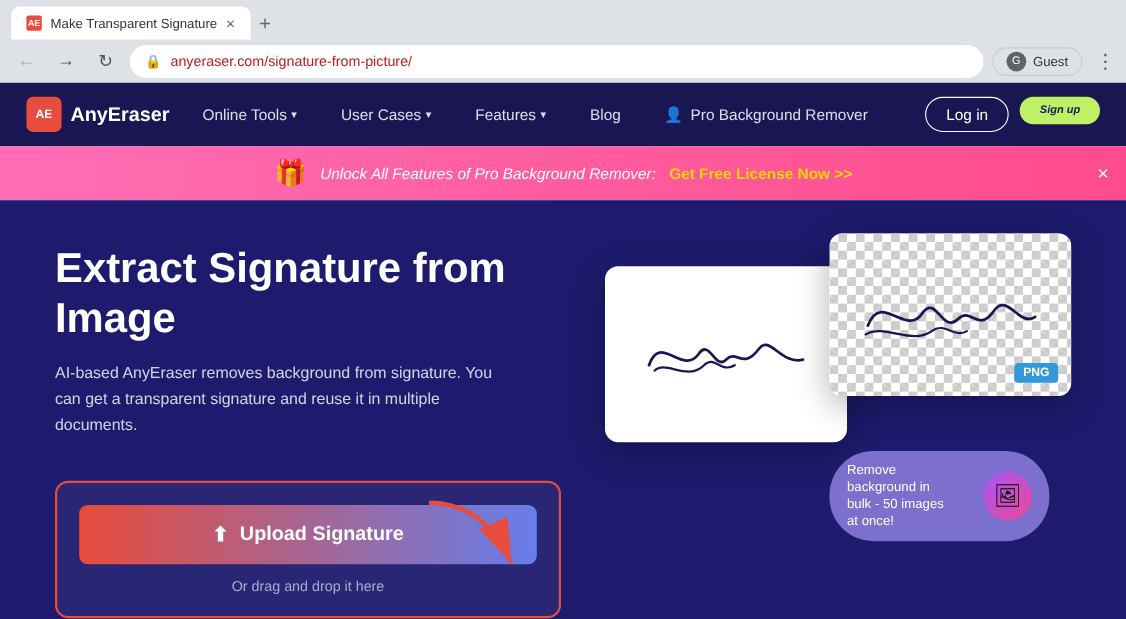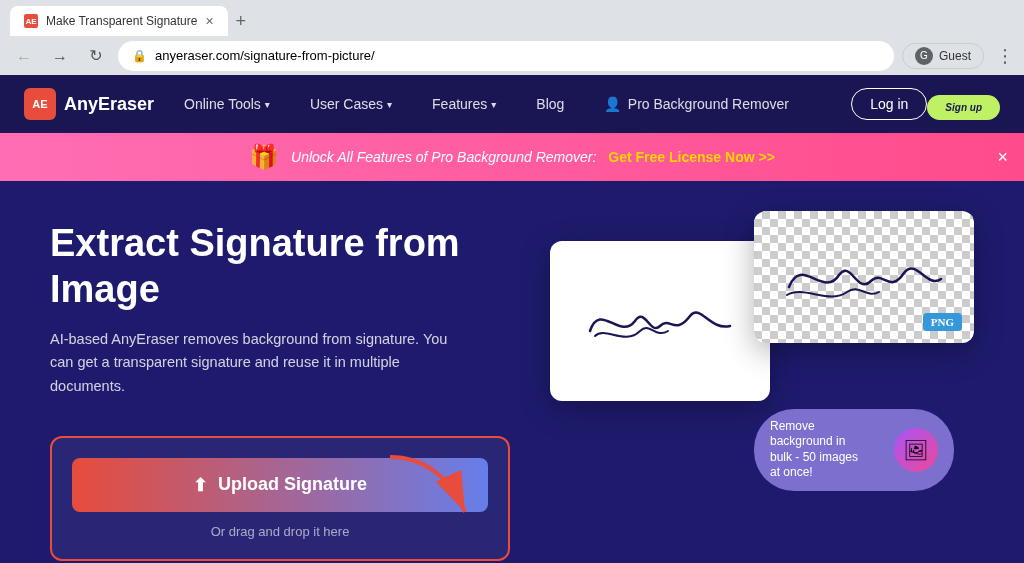--- a/index.html
+++ b/index.html
@@ -10,39 +10,39 @@
     .browser-tabs { display: flex; align-items: flex-end; padding: 6px 0 0 10px; height: 36px; }
     .browser-tab { background: white; border-radius: 8px 8px 0 0; padding: 6px 14px; font-size: 12px; display: flex; align-items: center; gap: 8px; min-width: 180px; height: 30px; color: #333; }
     .browser-tab .tab-favicon { width: 14px; height: 14px; background: #e74c3c; border-radius: 2px; display: flex; align-items: center; justify-content: center; font-size: 8px; color: white; font-weight: bold; flex-shrink: 0; }
     .browser-tab .tab-close { margin-left: auto; color: #666; font-size: 14px; cursor: pointer; }
     .tab-new { background: none; border: none; color: #666; font-size: 18px; padding: 0 8px; cursor: pointer; align-self: center; }
     .browser-controls { display: flex; align-items: center; padding: 4px 10px; gap: 8px; height: 39px; }
     .nav-btn { background: none; border: none; color: #555; font-size: 16px; cursor: pointer; width: 28px; height: 28px; display: flex; align-items: center; justify-content: center; border-radius: 50%; }
     .nav-btn.disabled { color: #aaa; cursor: default; }
     .address-bar { flex: 1; background: white; border-radius: 20px; padding: 5px 14px; font-size: 13px; color: #333; display: flex; align-items: center; gap: 8px; height: 30px; }
     .address-bar .lock-icon { color: #555; font-size: 12px; }
-    .address-bar .url { color: #000000; font-size: 13px; }
+    .address-bar .url { color: #b91c1c; font-size: 13px; }
     .browser-menu { color: #555; font-size: 18px; cursor: pointer; margin-left: 4px; }
     .profile-btn { background: none; border: 1px solid #ccc; border-radius: 20px; padding: 3px 12px; font-size: 12px; color: #333; cursor: pointer; display: flex; align-items: center; gap: 6px; }
     .profile-icon { width: 18px; height: 18px; border-radius: 50%; background: #5f6368; display: flex; align-items: center; justify-content: center; color: white; font-size: 10px; }
 
     
     .website { height: 488px; overflow: hidden; }
 
     
     .site-nav { background: #1a1654; height: 58px; display: flex; align-items: center; padding: 0 24px; gap: 0; }
     .logo-area { display: flex; align-items: center; gap: 8px; margin-right: 20px; }
     .logo-box { background: #e74c3c; width: 32px; height: 32px; border-radius: 6px; display: flex; align-items: center; justify-content: center; font-size: 11px; font-weight: bold; color: white; }
     .logo-text { font-size: 18px; font-weight: 700; color: white; }
     .nav-links { display: flex; align-items: center; gap: 20px; flex: 1; }
     .nav-link { color: rgba(255,255,255,0.85); font-size: 14px; padding: 6px 10px; cursor: pointer; display: flex; align-items: center; gap: 4px; white-space: nowrap; }
     .nav-link .chevron { font-size: 10px; }
     .nav-pro { color: rgba(255,255,255,0.85); font-size: 14px; display: flex; align-items: center; gap: 6px; cursor: pointer; padding: 6px 10px; }
     .nav-pro .pro-icon { color: #ff6b6b; font-size: 14px; }
-    .nav-actions { display: flex; align-items: flex-end; }
+    .nav-actions { display: flex; gap: 10px; align-items: flex-start; }
     .btn-login { background: transparent; border: 1.5px solid white; color: white; padding: 7px 18px; border-radius: 20px; font-size: 14px; cursor: pointer; font-weight: 500; }
     .btn-signup { background: #bef264; border: none; color: #1a1654; padding: 7px 18px; border-radius: 20px; font-size: 10px; cursor: pointer; font-weight: 600; font-style: italic; }
 
     
     .promo-banner { background: linear-gradient(90deg, #ff6eb4, #ff4b8b); padding: 10px 20px; display: flex; align-items: center; justify-content: center; gap: 12px; position: relative; }
     .banner-gift { font-size: 24px; }
     .banner-text { font-size: 14px; color: white; font-weight: 500; font-style: italic; }
     .banner-cta { color: #ffd700; font-weight: 600; font-size: 14px; cursor: pointer; }
     .banner-close { position: absolute; right: 16px; top: 50%; transform: translateY(-50%); color: white; font-size: 18px; cursor: pointer; background: none; border: none; }
 
@@ -55,21 +55,21 @@
     .upload-btn { background: linear-gradient(90deg, #e74c3c, #667eea); border: none; border-radius: 8px; color: white; font-size: 18px; font-weight: 600; padding: 16px 40px; width: 100%; cursor: pointer; display: flex; align-items: center; justify-content: center; gap: 10px; }
     .upload-btn .upload-icon { font-size: 18px; }
     .drag-drop-text { text-align: center; color: rgba(255,255,255,0.6); font-size: 13px; margin-top: 12px; }
 
     
     .arrow-container { position: absolute; bottom: 60px; left: 380px; }
 
     
     .hero-right { flex: 1; position: relative; height: 300px; margin-top: -10px; }
     .signature-card-1 { position: absolute; left: 0; top: 30px; width: 220px; height: 160px; background: white; border-radius: 12px; box-shadow: 0 8px 30px rgba(0,0,0,0.3); display: flex; align-items: center; justify-content: center; overflow: hidden; }
-    .signature-card-2 { position: absolute; right: 0; top: 0; width: 220px; height: 132px; border-radius: 12px; box-shadow: 0 8px 30px rgba(0,0,0,0.3); overflow: hidden; font-family: Liberation Serif, serif; }
+    .signature-card-2 { position: absolute; right: 0; top: 0; width: 220px; height: 148px; border-radius: 12px; box-shadow: 0 8px 30px rgba(0,0,0,0.3); overflow: hidden; }
     .checker-bg { width: 100%; height: 100%; background-image: linear-gradient(45deg, #ccc 25%, transparent 25%), linear-gradient(-45deg, #ccc 25%, transparent 25%), linear-gradient(45deg, transparent 75%, #ccc 75%), linear-gradient(-45deg, transparent 75%, #ccc 75%); background-size: 16px 16px; background-position: 0 0, 0 8px, 8px -8px, -8px 0px; background-color: white; display: flex; align-items: center; justify-content: center; position: relative; }
     .png-badge { position: absolute; bottom: 12px; right: 12px; background: #3498db; color: white; font-size: 11px; font-weight: bold; padding: 3px 8px; border-radius: 4px; }
     .sig-svg { width: 160px; height: 80px; }
     .sig-svg2 { width: 170px; height: 80px; }
 
     
     .bulk-remove { position: absolute; bottom: 20px; right: 20px; background: #7c6fcd; border-radius: 40px; padding: 10px 16px; display: flex; align-items: center; gap: 24px; max-width: 200px; }
     .bulk-text { color: white; font-size: 12px; line-height: 1.3; }
     .bulk-icon { width: 44px; height: 44px; border-radius: 50%; background: linear-gradient(135deg, #a855f7, #ec4899); display: flex; align-items: center; justify-content: center; flex-shrink: 0; }
     .bulk-icon-inner { font-size: 20px; }

